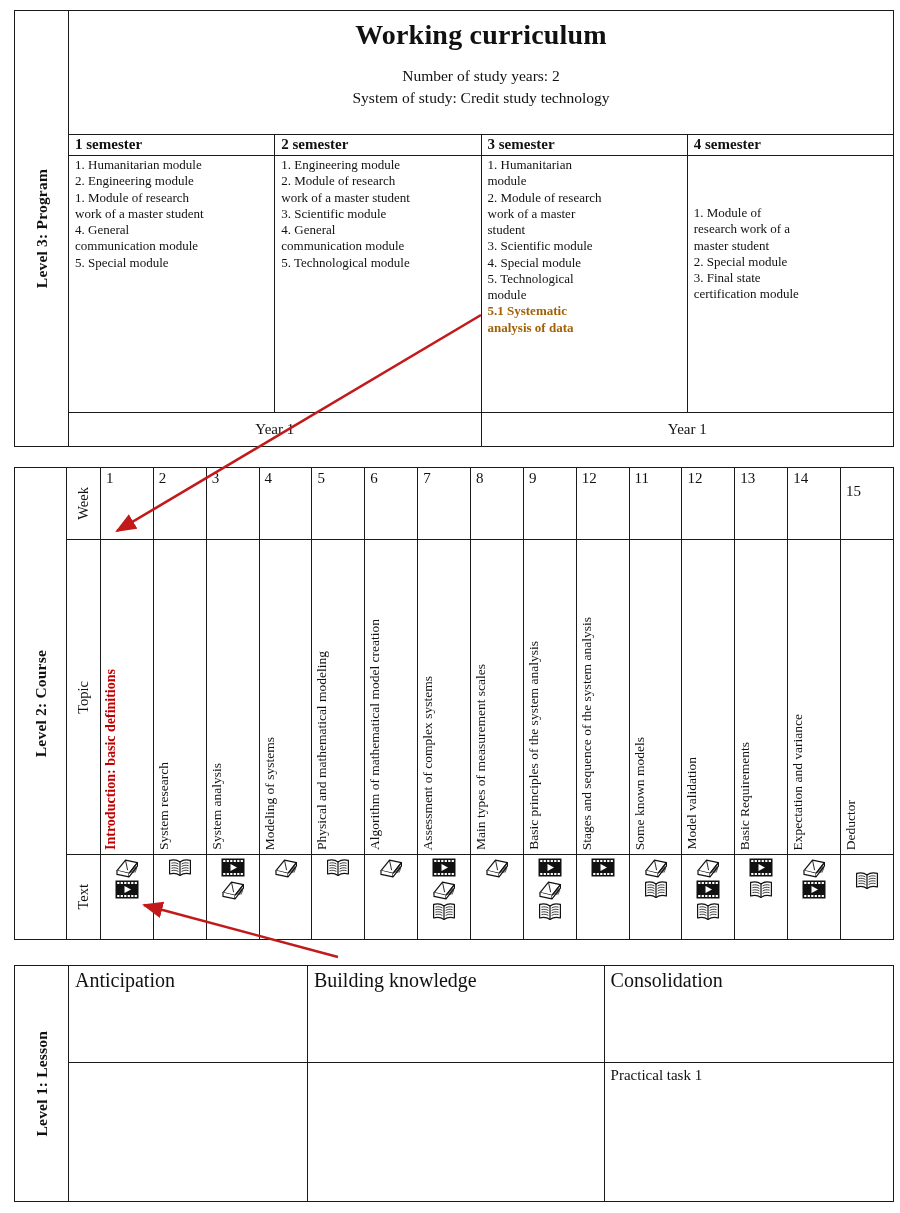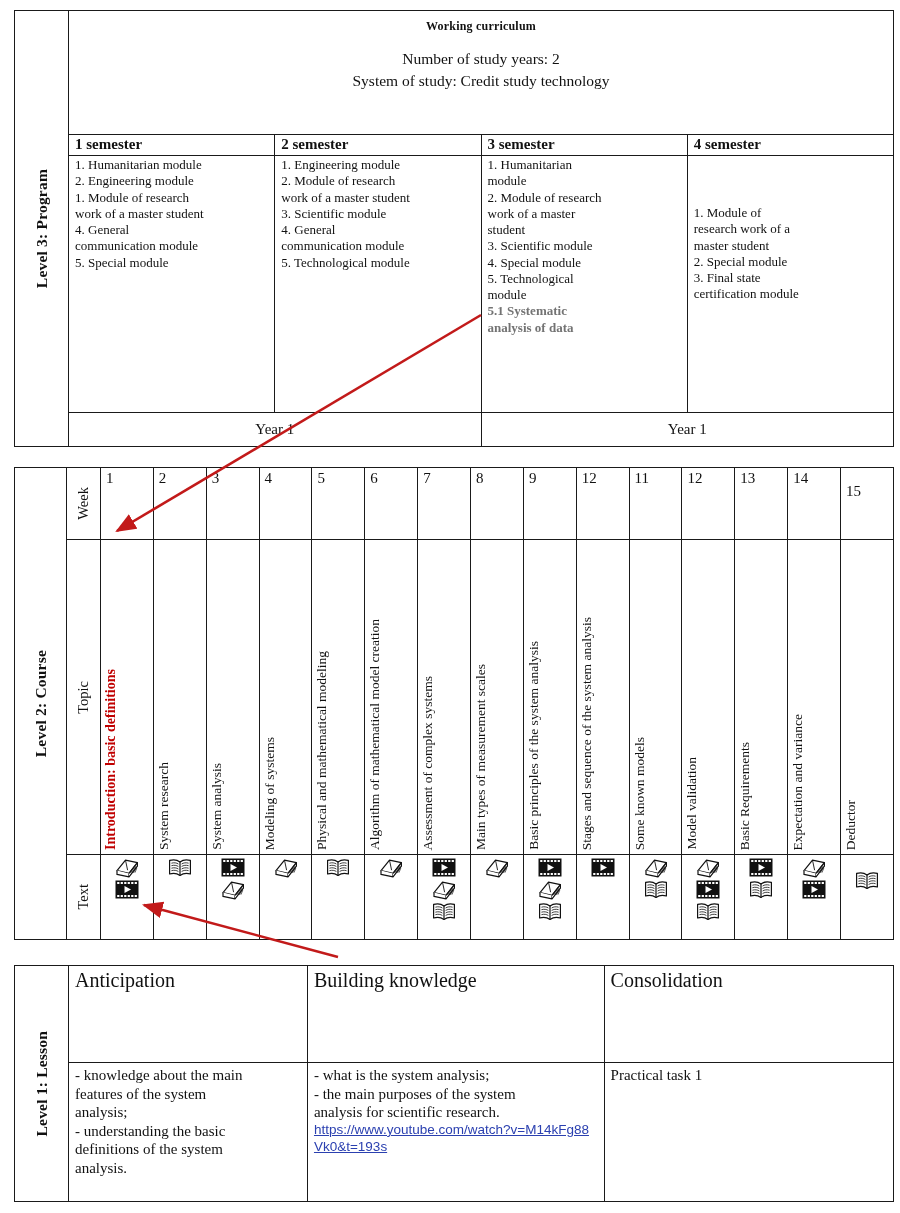--- a/index.html
+++ b/index.html
@@ -24,35 +24,35 @@
   }
   .body{position:absolute;left:54px;right:0;top:0;bottom:0;}
 
   
   #program{left:14px;top:10px;width:880px;height:437px;}
   #prog-head{
     position:absolute;left:0;right:0;top:0;height:124px;
     border-bottom:1.5px solid #1a1a1a;box-sizing:border-box;
     display:flex;flex-direction:column;align-items:center;
   }
-  #prog-title{font-weight:bold;font-size:12px;margin-top:8px;letter-spacing:.2px;}
+  #prog-title{font-weight:bold;font-size:28px;margin-top:8px;letter-spacing:.2px;}
   #prog-sub{margin-top:14px;text-align:center;font-size:15.5px;line-height:1.42;}
   #prog-cols{position:absolute;left:0;right:0;top:124px;bottom:34px;display:flex;}
   .sem{
     flex:1 1 0;border-right:1.5px solid #1a1a1a;box-sizing:border-box;
     display:flex;flex-direction:column;
   }
   .sem:last-child{border-right:none;gap:48px;}
   .sem-h{
     font-weight:bold;font-size:15px;padding:1px 5px 2px 6px;
     border-bottom:1.2px solid #1a1a1a;
   }
   .sem-b{padding:1px 6px 4px 6px;font-size:13px;line-height:1.25;}
   .sem-b div{margin:0;}
-  .sem-b .hl{color:#737373;font-weight:bold;}
+  .sem-b .hl{color:#a16207;font-weight:bold;}
   #prog-years{
     position:absolute;left:0;right:0;bottom:0;height:34px;
     border-top:1.5px solid #1a1a1a;box-sizing:border-box;display:flex;
   }
   .yr{flex:1 1 0;display:flex;align-items:center;justify-content:center;font-size:15px;}
   .yr:first-child{border-right:1.5px solid #1a1a1a;}
 
   
   #course{left:14px;top:467px;width:880px;height:473px;}
   #course .vlabel{width:52px;}
@@ -631,37 +631,23 @@
   </div>
 
   <div class="blk" id="lesson">
     <div class="vlabel">
       <span>Level 1: Lesson</span>
     </div>
     <div class="body">
       <div id="l-cols">
           <div class="lcol c1">
             <div class="lc-h">Anticipation</div>
-            <div class="lc-b">
-              <div>- knowledge about the main</div>
-              <div>features of the system</div>
-              <div>analysis;</div>
-              <div>- understanding the basic</div>
-              <div>definitions of the system</div>
-              <div>analysis.</div>
-            </div>
           </div>
           <div class="lcol c2">
             <div class="lc-h">Building knowledge</div>
-            <div class="lc-b">
-              <div>- what is the system analysis;</div>
-              <div>- the main purposes of the system</div>
-              <div>analysis for scientific research.</div>
-              <div class="lnk">https://www.youtube.com/watch?v=M14kFg88Vk0&amp;t=193s</div>
-            </div>
           </div>
           <div class="lcol c3">
             <div class="lc-h">Consolidation</div>
             <div class="lc-b">
               <div>Practical task 1</div>
             </div>
           </div>
         </div>
     </div>
   </div>

